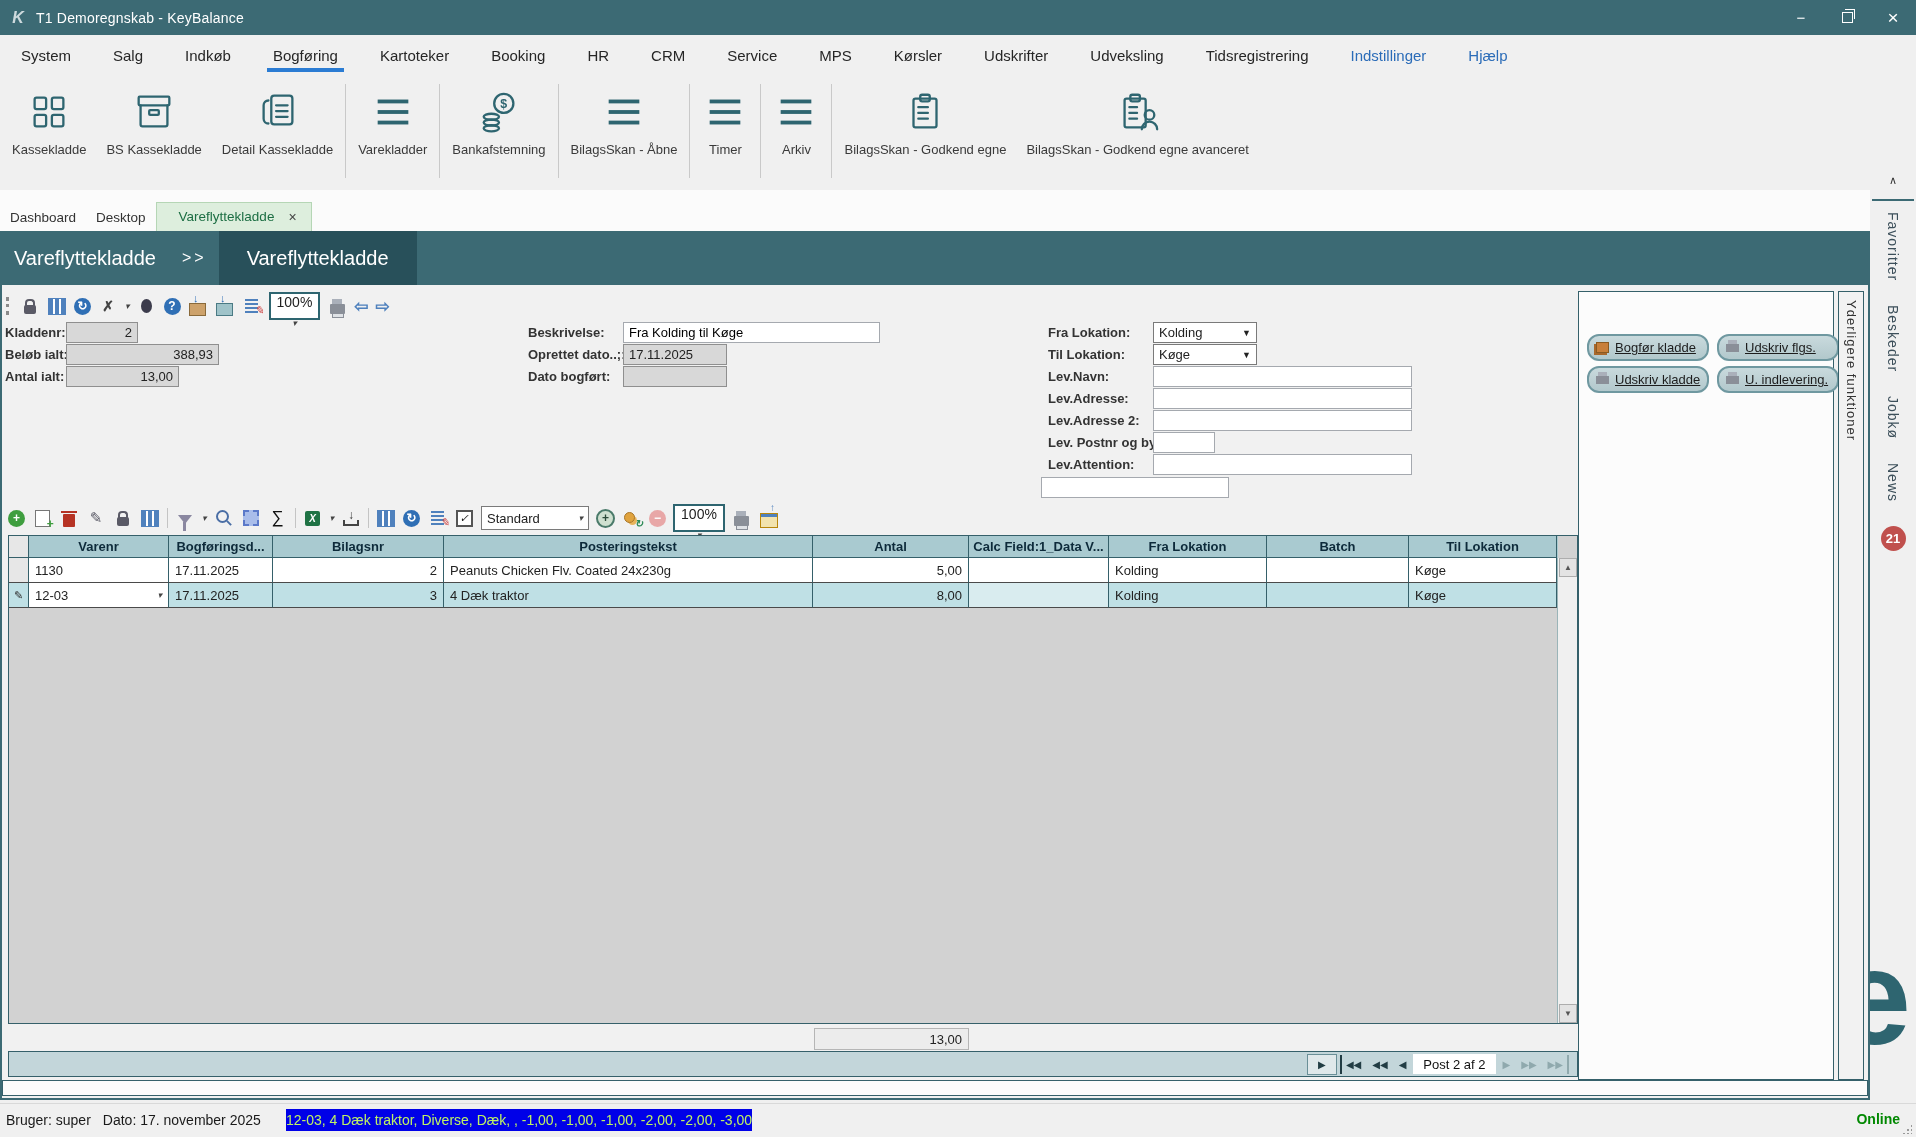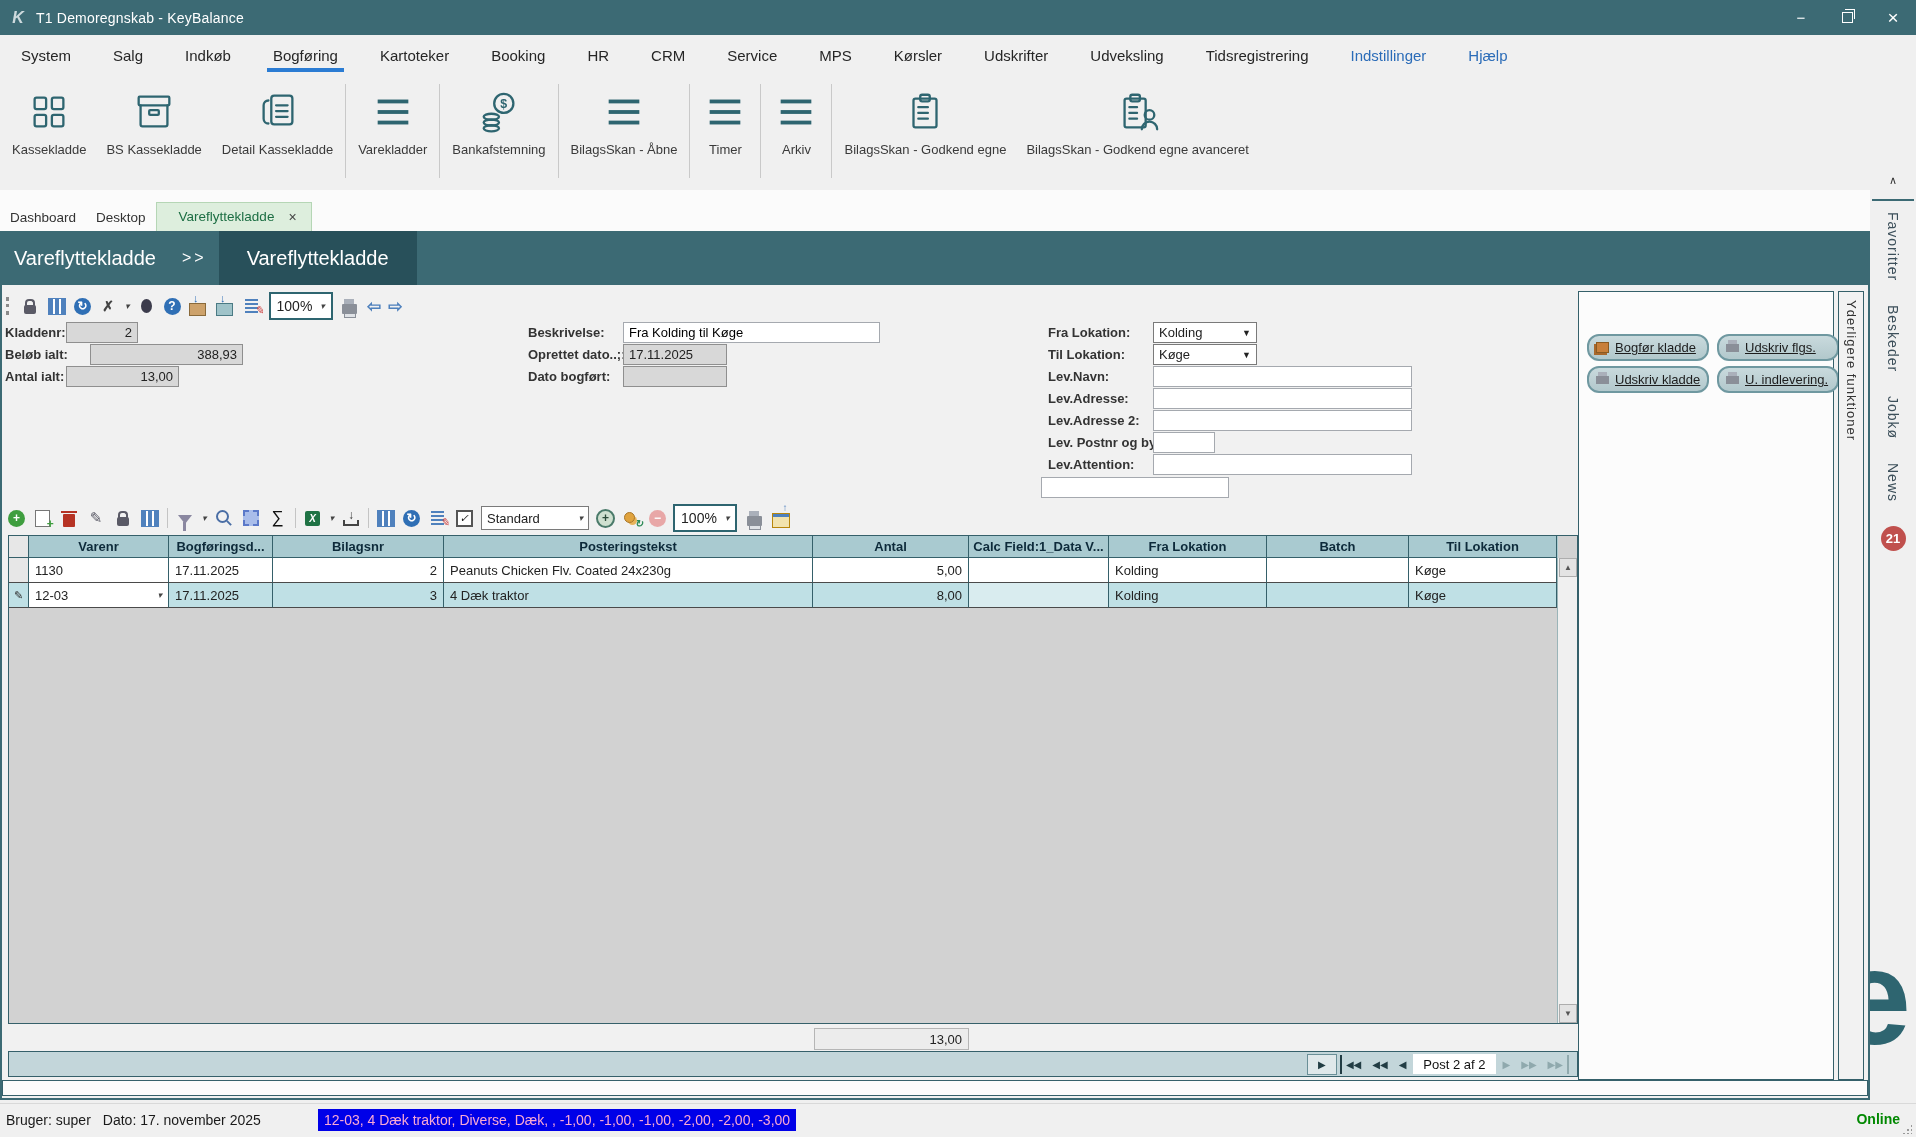--- a/index.html
+++ b/index.html
@@ -85,21 +85,21 @@
   .ico-xpen::after{content:"✗";} 
   .ico-bug{width:11px;height:14px;background:#3c3c4c;border-radius:50%;}
   .ico-box{width:15px;height:11px;background:#cda26b;border:1px solid #8a6a3a;margin-top:7px;position:relative;}
   .ico-box::before{content:"↓";position:absolute;top:-12px;left:3px;color:#2f6fb5;font-weight:bold;font-size:11px;}
   .ico-import{width:15px;height:11px;background:#9fc3c9;border:1px solid #4a7a84;margin-top:7px;position:relative;}
   .ico-import::before{content:"↓";position:absolute;top:-12px;left:3px;color:#2f6fb5;font-weight:bold;font-size:11px;}
   .ico-notes{width:13px;height:14px;background:repeating-linear-gradient(#4f81bd 0 2px,transparent 2px 4px);position:relative;}
   .ico-notes::after{content:"✎";position:absolute;right:-6px;bottom:-4px;color:#c44;font-size:11px;}
   .caret{font-size:9px;color:#444;} .caret::after{content:"▾";}
   .zoombox{height:24px;border:2px solid #2e6570;background:#fff;display:flex;align-items:center;
-           padding:0 6px;gap:8px;font-size:14px;color:#222;}
+           padding:0 6px;gap:8px;font-size:14px;color:#222;flex-direction:column;}
   .ico-printer{width:15px;height:10px;background:#8a8f98;border-radius:1px;margin-top:5px;position:relative;}
   .ico-printer::before{content:"";position:absolute;top:-5px;left:2px;width:10px;height:5px;background:#aab0ba;}
   .ico-printer::after{content:"";position:absolute;bottom:-4px;left:2px;width:10px;height:3px;background:#dfe2e6;border:1px solid #8a8f98;}
   .arr{font-size:17px;color:#4f81bd;font-weight:bold;}
   .ico-trash{width:12px;height:13px;background:#b63324;border-radius:1px;margin-top:5px;position:relative;}
   .ico-trash::before{content:"";position:absolute;top:-3px;left:-2px;width:16px;height:2px;background:#b63324;}
   .ico-pen{font-size:15px;color:#5a5a66;} .ico-pen::after{content:"✎";}
   .ico-docplus{width:13px;height:15px;background:#fff;border:1px solid #777;position:relative;}
   .ico-docplus::after{content:"+";position:absolute;right:-5px;bottom:-5px;color:#3f9e3f;font-weight:bold;font-size:12px;}
   .ico-funnel{width:0;height:0;border-left:7px solid transparent;border-right:7px solid transparent;
@@ -185,21 +185,21 @@
   .pg-first{border-left:2px solid #223d44;} .pg-last{border-right:2px solid #8fa9ad;}
   .pg-play::after{content:"▶";}
   .pglabel{background:#fff;height:20px;display:flex;align-items:center;padding:0 10px;font-size:13px;color:#111;}
 
   .footstrip{position:absolute;left:0;top:849px;width:1866px;height:16px;background:#fbfbfb;border:1px solid #35606a;box-sizing:border-box;}
 
   
   .statusbar{position:absolute;left:0;top:1103px;width:1916px;height:34px;background:#f0f0f0;
              border-top:1px solid #d9d9d9;font-size:14px;}
   .sb-text{position:absolute;left:6px;top:8px;color:#1a1a1a;display:flex;gap:12px;}
-  .sb-sel{position:absolute;left:286px;top:5px;background:#0000e8;color:#f9a8d4;padding:3px 6px;font-size:14px;white-space:nowrap;margin-left:32px;}
+  .sb-sel{position:absolute;left:286px;top:5px;background:#0000e8;color:#bef264;padding:3px 0;font-size:14px;white-space:nowrap;}
   .sb-online{position:absolute;right:16px;top:7px;color:#008800;font-weight:bold;}
   .sb-grip{position:absolute;right:4px;bottom:4px;width:10px;height:10px;
            background:radial-gradient(circle at 2px 2px,#999 1px,transparent 1.2px);
            background-size:4px 4px;clip-path:polygon(100% 0,100% 100%,0 100%);}
 </style>
 </head>
 <body>
 
 <div class="app">
 
@@ -411,21 +411,21 @@
       <span class="ico">
           <i class="ico-printer"></i>
         </span>
       <span class="arr">⇦</span>
       <span class="arr">⇨</span>
     </div>
 
     <span class="flbl" style="left:3px;top:94px;">Kladdenr:</span>
     <input class="fld gray ralign" style="left: 64px; top: 91px; width: 72px;" readonly="" value="2">
     <span class="flbl" style="left:3px;top:116px;">Beløb ialt:</span>
-    <input class="fld gray ralign" style="left: 64px; top: 113px; width: 153px; margin-left: 24px;" readonly="" value="388,93">
+    <input class="fld gray ralign" style="left: 64px; top: 113px; width: 153px;" readonly="" value="388,93">
     <span class="flbl" style="left:3px;top:138px;">Antal ialt:</span>
     <input class="fld gray ralign" style="left: 64px; top: 135px; width: 113px;" readonly="" value="13,00">
 
     <span class="flbl" style="left:526px;top:94px;">Beskrivelse:</span>
     <input class="fld white" style="left: 621px; top: 91px; width: 257px;" value="Fra Kolding til Køge">
     <span class="flbl" style="left:526px;top:116px;">Oprettet dato..;:</span>
     <input class="fld gray" style="left: 621px; top: 113px; width: 104px;" readonly="" value="17.11.2025">
     <span class="flbl" style="left:526px;top:138px;">Dato bogført:</span>
     <input class="fld gray" style="left: 621px; top: 135px; width: 104px;" readonly="" value="">
 

